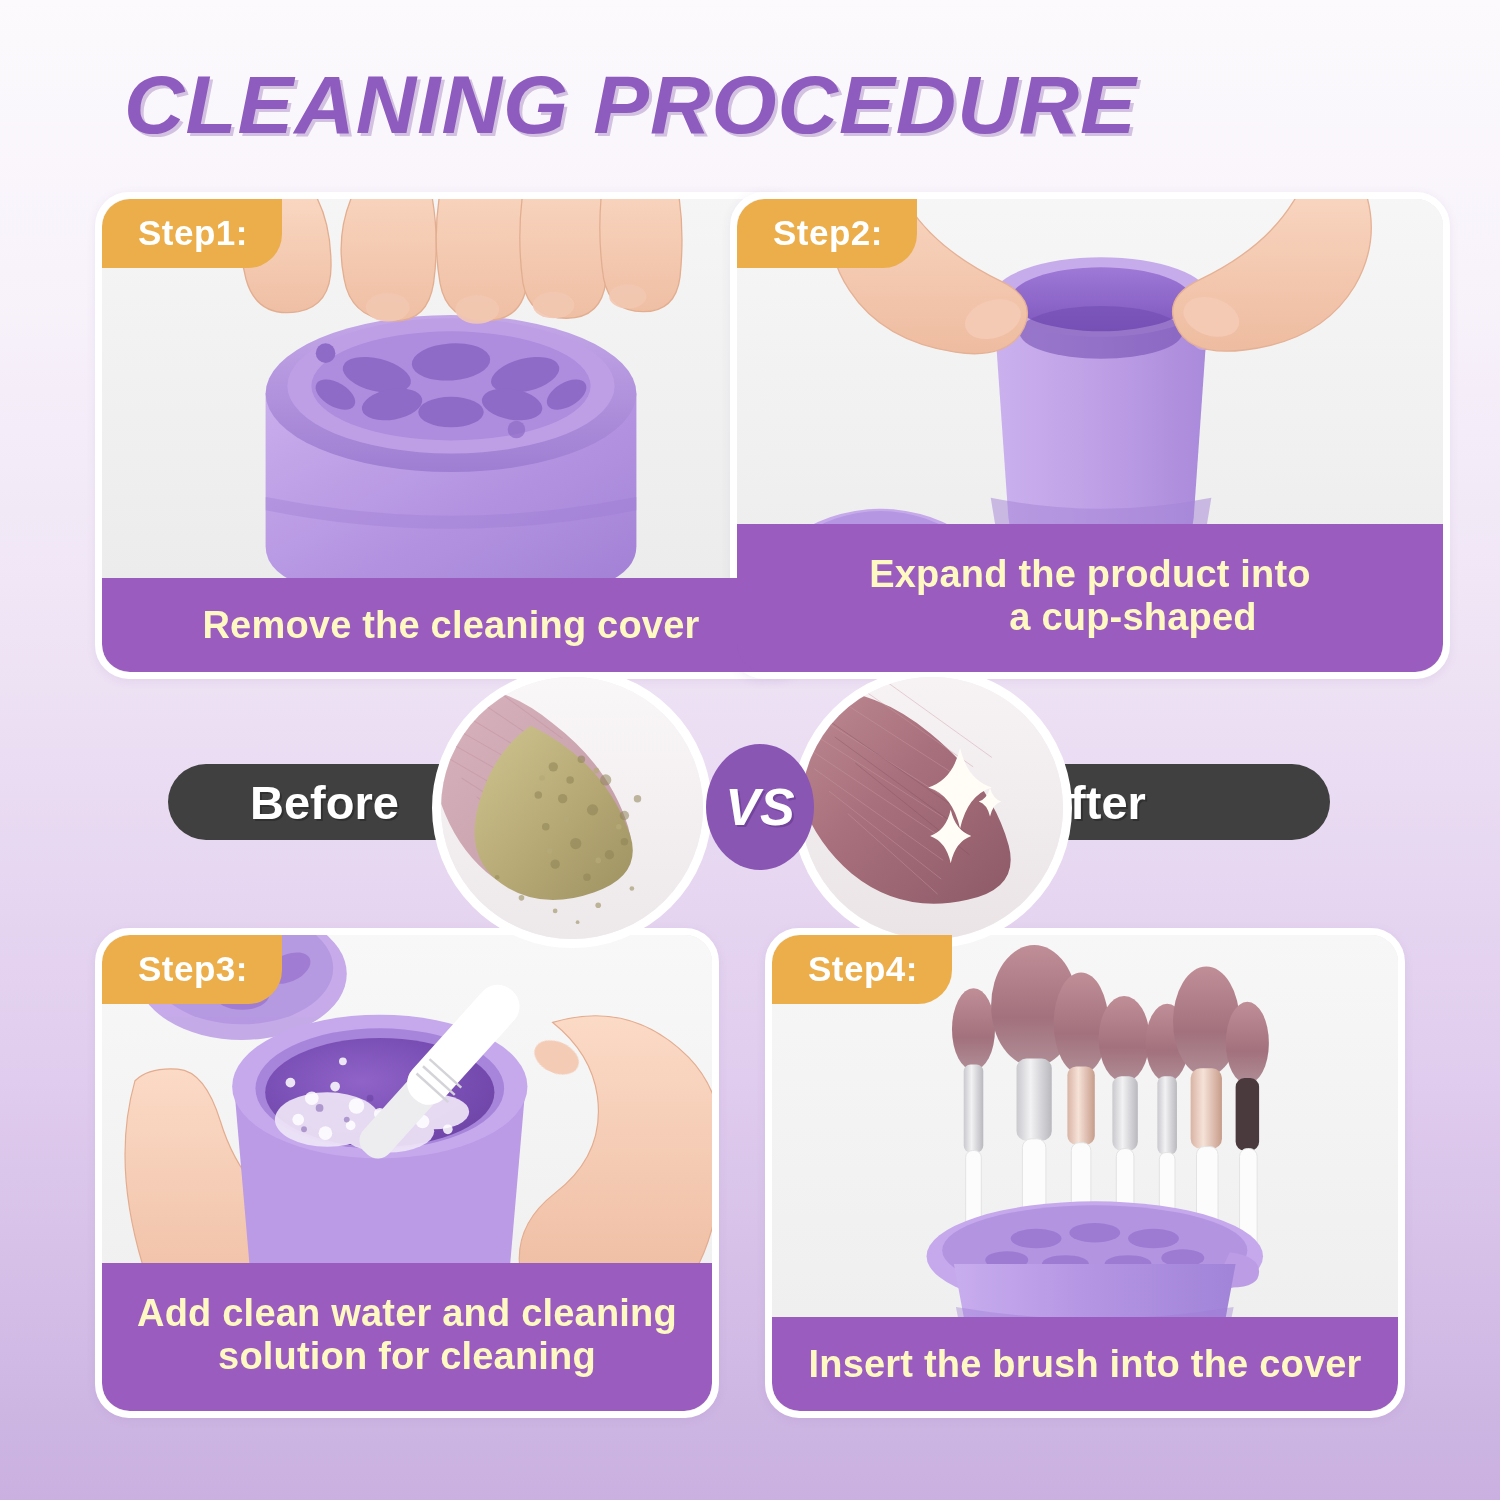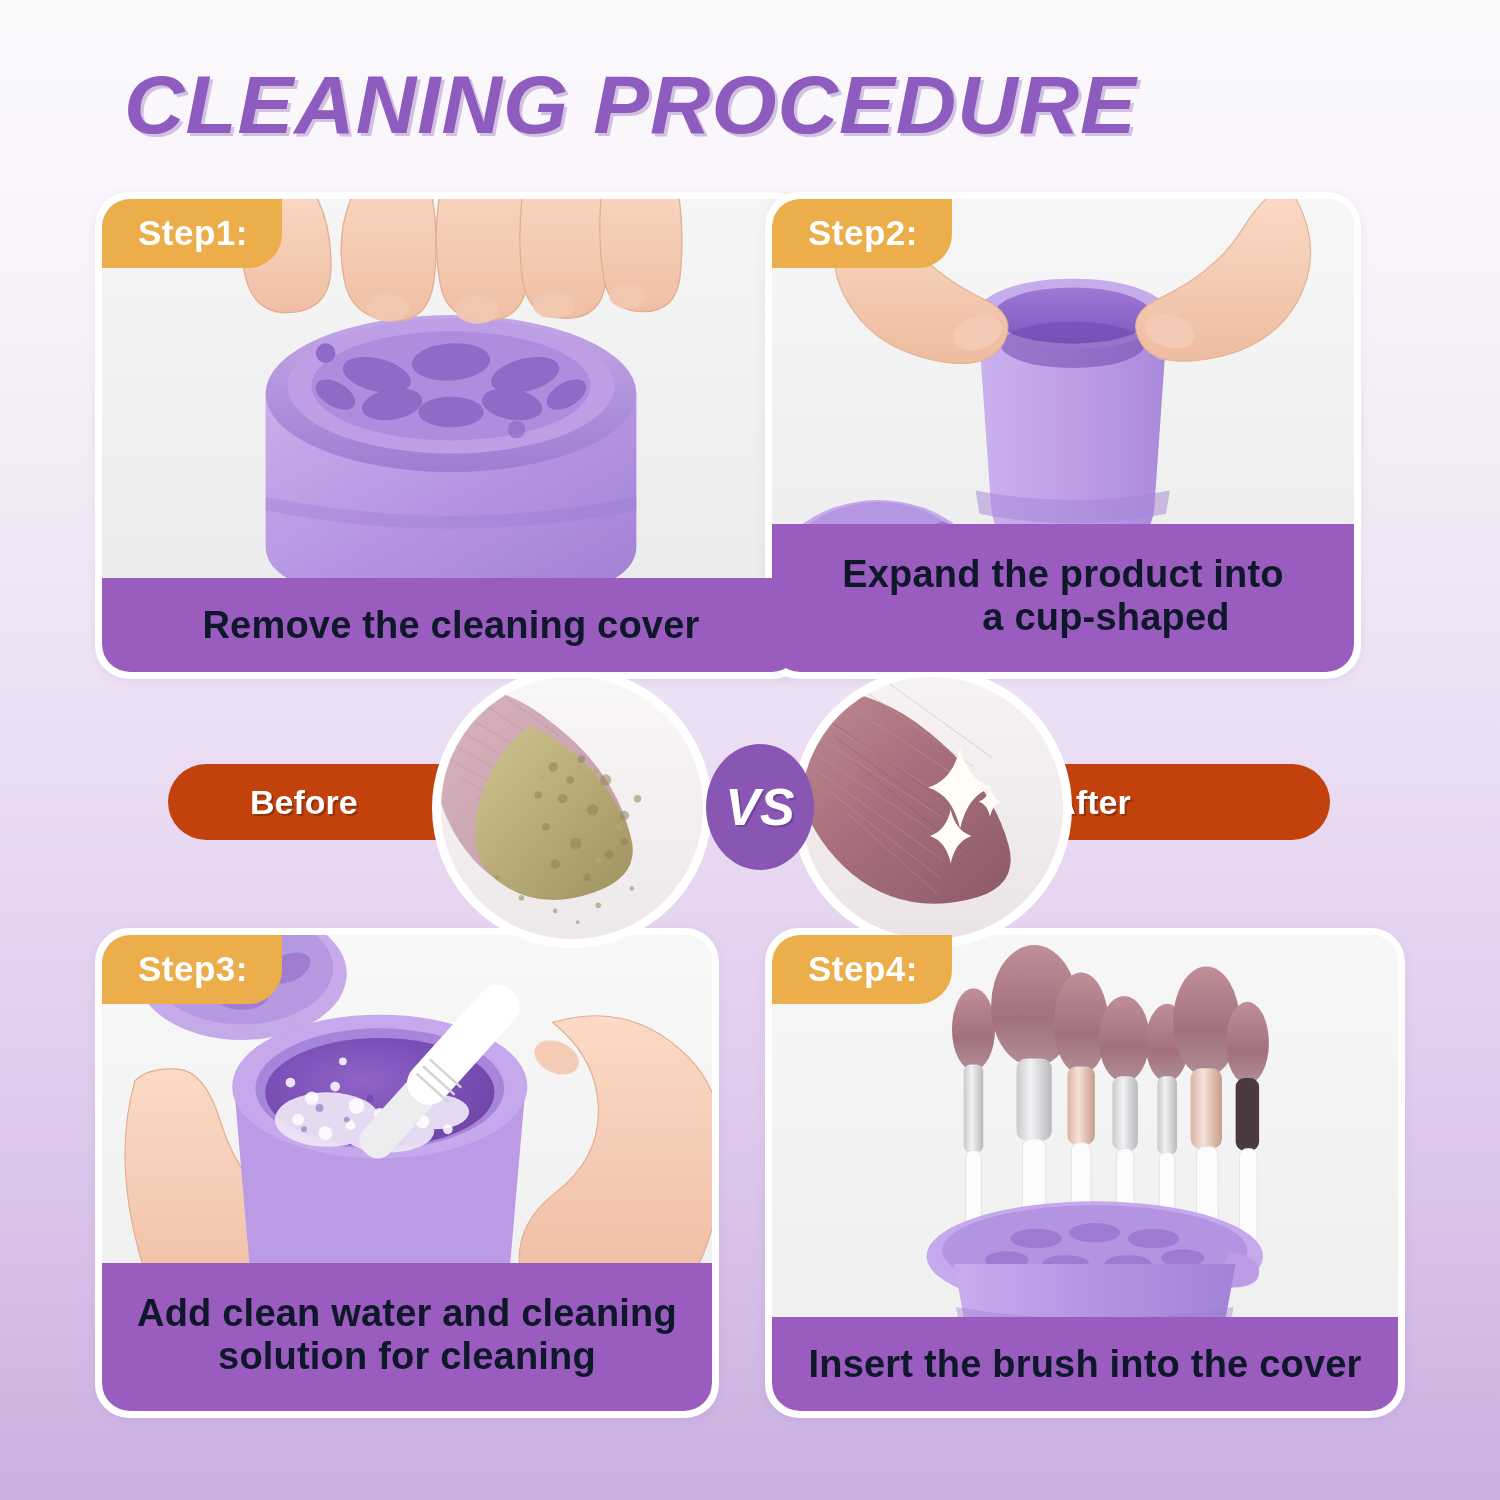--- a/index.html
+++ b/index.html
@@ -27,21 +27,21 @@
   
   .panel{
     position:absolute;
     background:#F2F2F2;
     border-radius:34px;
     border:7px solid #FFFFFF;
     overflow:hidden;
     box-shadow:0 2px 10px rgba(130,90,170,.10);
   }
   .p1{ left:95px;  top:192px;  width:712px;  height:487px; }
-  .p2{ left:765px; top:192px;  width:596px;  height:487px; }
+  .p2{ left:730px; top:192px;  width:720px;  height:487px; }
   .p3{ left:95px;  top:928px;  width:624px;  height:490px; }
   .p4{ left:765px; top:928px;  width:640px;  height:490px; }
 
   .photo{ position:absolute; inset:0; background:#F0F0F0; }
 
   
   .badge{
     position:absolute; left:0; top:0; z-index:9;
     background:#EBAE4B;
     color:#FFFFFF;
@@ -49,39 +49,39 @@
     padding:16px 34px 18px 36px;
     border-radius:28px 0 34px 0;
     letter-spacing:.5px;
     line-height:1;
   }
 
   
   .cap{
     position:absolute; left:0; right:0; bottom:0; z-index:8;
     background:#9A5CBF;
-    color:#0f172a;
+    color:#fef9c3;
     font-size:38px; font-weight:bold;
     text-align:center;
     display:flex; align-items:center; justify-content:center;
     border-radius:0 0 28px 28px;
     line-height:1.12;
     letter-spacing:.2px;
   }
   .cap.one{ height:94px; }
   .cap.two{ height:148px; padding-bottom:4px; }
   .cap .l2{ display:block; }
   .cap.shift .l2{ padding-left:86px; }
 
   
   .ba-bar{
     position:absolute; top:764px; height:76px;
-    background:#c2410c; border-radius:38px;
+    background:#404040; border-radius:38px;
     display:flex; align-items:center;
-    color:#fff; font-size:34px; font-weight:bold;
+    color:#fff; font-size:47px; font-weight:bold;
     text-shadow:2px 2px 0 rgba(0,0,0,.25);
   }
   .ba-before{ left:168px; width:400px; justify-content:flex-start; padding-left:82px; }
   .ba-after { left:930px; width:400px; justify-content:center;  padding-right:78px; }
 
   .circ{
     position:absolute; top:668px; width:280px; height:280px;
     border-radius:50%;
     border:9px solid #FFFFFF;
     overflow:hidden;

